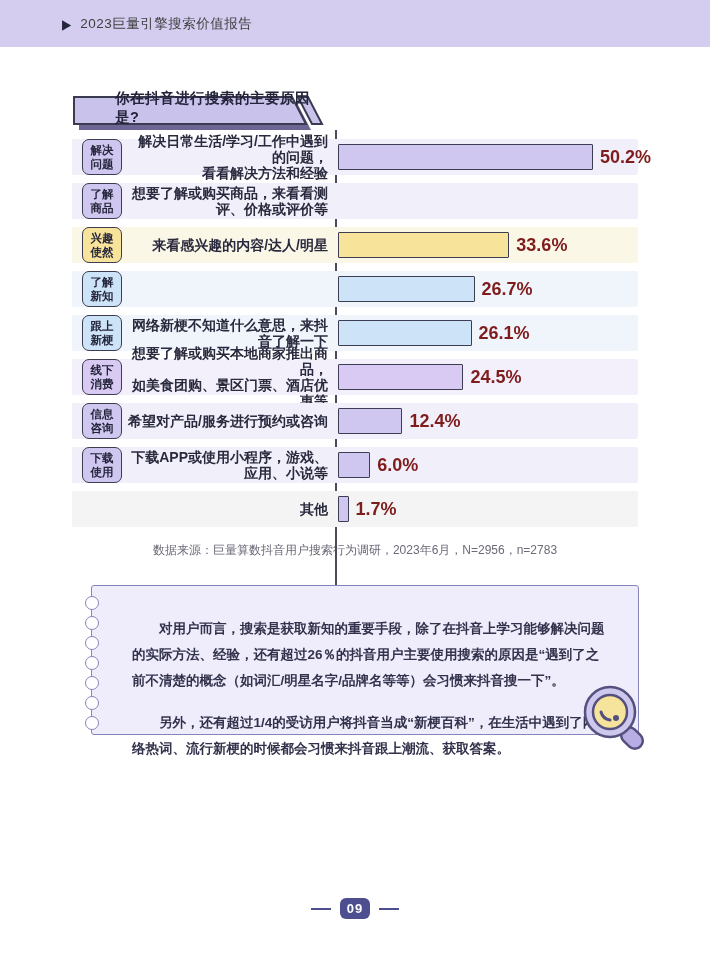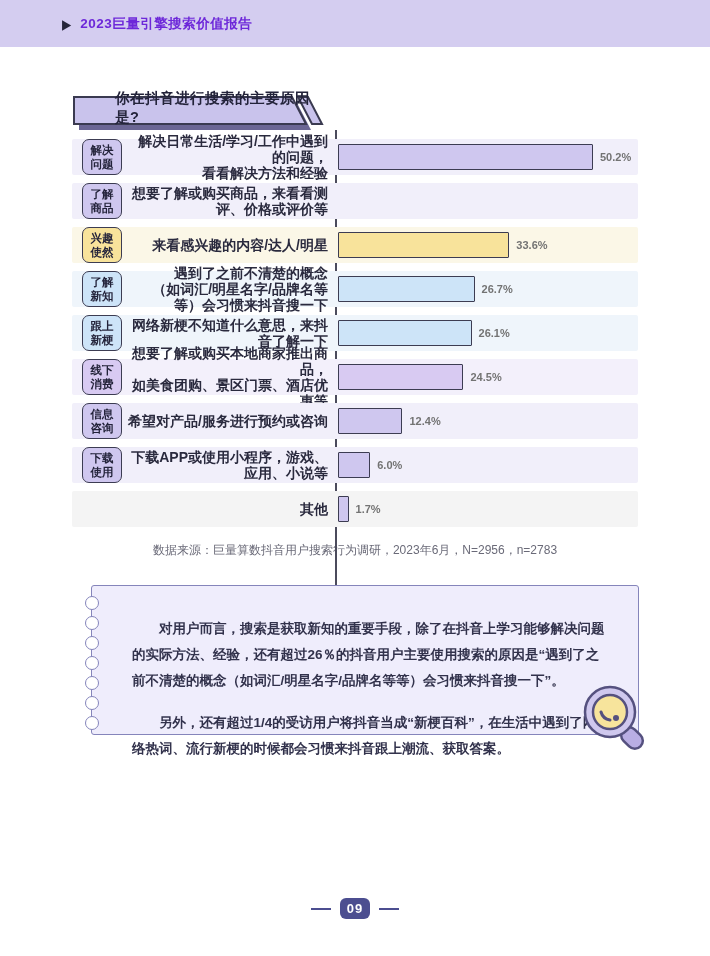--- a/index.html
+++ b/index.html
@@ -3,21 +3,21 @@
 <meta charset="utf-8">
 <style>
   html,body{margin:0;padding:0;}
   body{
     width:710px;height:956px;background:#ffffff;position:relative;overflow:hidden;
     font-family:"Liberation Sans","DejaVu Sans",sans-serif;color:var(--ink);
   }
   
   .band{height:47px;background:var(--header-band);display:flex;align-items:center;padding-left:62px;}
   .band .arrow{font-size:12px;color:var(--ink);margin-right:9px;transform:scaleY(1.15);}
-  .band .btitle{font-size:13.5px;font-weight:bold;letter-spacing:.5px;color:#6d28d9;}
+  .band .btitle{font-size:13.5px;font-weight:normal;letter-spacing:.5px;color:#404040;}
 
   .content{margin:0 72px;position:relative;}
 
   
   .tbadge{position:relative;margin-top:46px;width:238px;height:30px;}
   .tbadge svg{position:absolute;left:0;top:0;overflow:visible;}
   .tbadge .ttext{position:absolute;left:14px;top:0;height:30px;display:flex;align-items:center;
     font-size:14.5px;font-weight:bold;color:#23233a;letter-spacing:.5px;margin-left:29px;}
 
   
@@ -26,21 +26,21 @@
   .crow{position:relative;height:36px;margin-bottom:8px;border-radius:2px;}
   .cbadge{position:absolute;left:10px;top:50%;transform:translateY(-50%);
     width:38px;padding:3px 0;border:1.5px solid #3c3c52;border-radius:7px;text-align:center;
     font-size:11.5px;font-weight:bold;line-height:14px;color:#23233a;}
   .cbadge span{display:block;}
   .cdesc{position:absolute;left:54px;top:50%;transform:translateY(-50%);width:202px;
     text-align:right;font-size:14px;font-weight:bold;line-height:16px;color:#2a2a3e;}
   .cbarwrap{position:absolute;left:266px;top:50%;transform:translateY(-50%);
     display:flex;align-items:center;gap:7px;}
   .cbar{height:24px;border:1.5px solid #3c3c52;border-radius:1px;}
-  .cval{font-size:11px;font-weight:bold;color:#737373;white-space:nowrap;}
+  .cval{font-size:18px;font-weight:bold;color:#7f1d1d;white-space:nowrap;}
 
   .theme-purple{background:var(--row-purple-bg);} .theme-purple .cbar,.theme-purple .cbadge{background:var(--bar-purple);}
   .theme-yellow{background:var(--row-yellow-bg);} .theme-yellow .cbar,.theme-yellow .cbadge{background:var(--bar-yellow);}
   .theme-blue{background:var(--row-blue-bg);}     .theme-blue .cbar,.theme-blue .cbadge{background:var(--bar-blue);}
   .theme-violet{background:var(--row-violet-bg);} .theme-violet .cbar,.theme-violet .cbadge{background:var(--bar-violet);}
   .theme-plain{background:var(--row-gray-bg);}    .theme-plain .cbar{background:var(--bar-purple);}
 
   .source{margin-top:15px;text-align:center;font-size:12px;font-weight:500;color:var(--source-text);}
 
   
@@ -108,21 +108,20 @@
           <div class="cbarwrap">
             <div class="cbar" style="width: 169.344px;"></div>
             <span class="cval">33.6%</span>
           </div>
         </div>
         <div class="crow theme-blue">
           <div class="cbadge">
             <span>了解</span>
             <span>新知</span>
           </div>
-          <div class="cdesc"><span>遇到了之前不清楚的概念</span><br><span>（如词汇/明星名字/品牌名等等）会习惯来抖音搜一下</span></div>
           <div class="cbarwrap">
             <div class="cbar" style="width: 134.568px;"></div>
             <span class="cval">26.7%</span>
           </div>
         </div>
         <div class="crow theme-blue">
           <div class="cbadge">
             <span>跟上</span>
             <span>新梗</span>
           </div>

